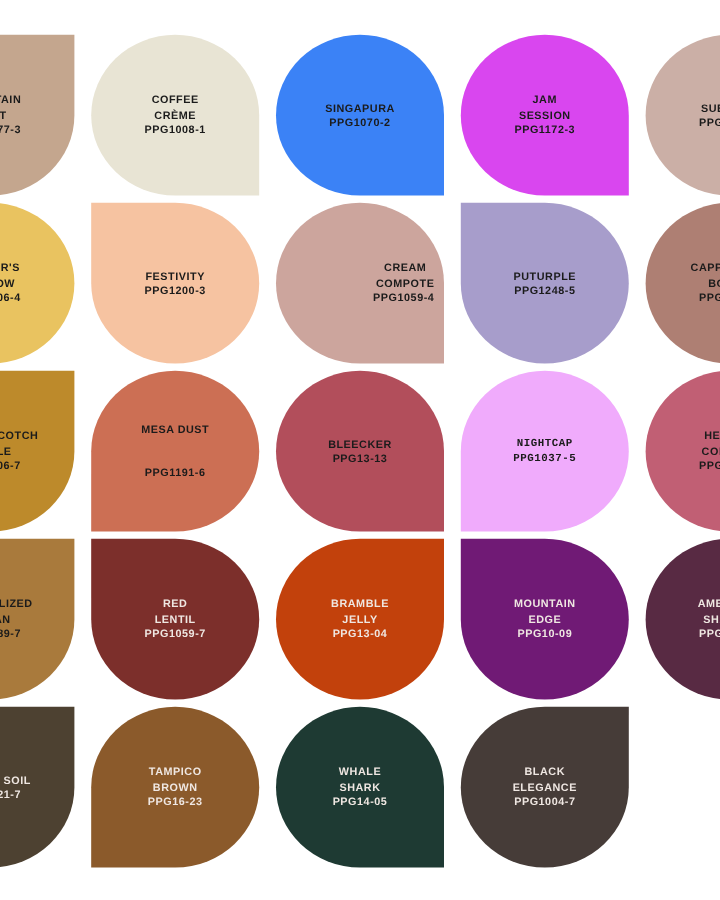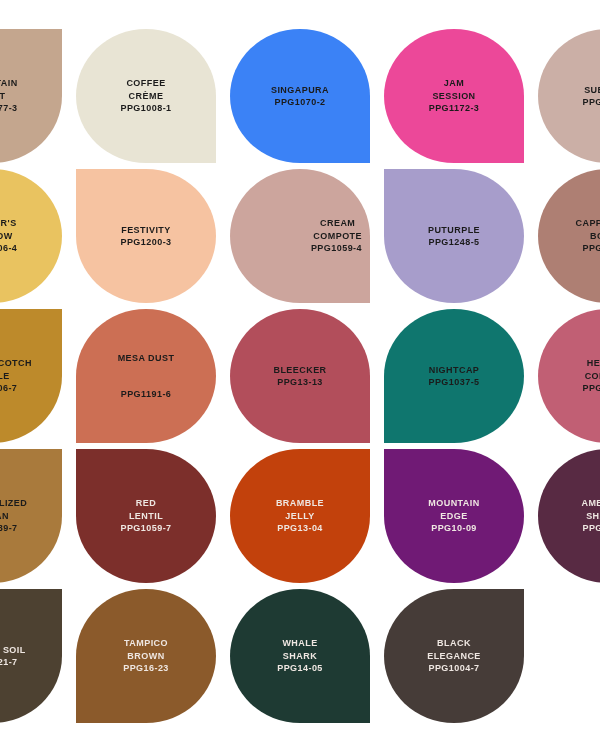--- a/index.html
+++ b/index.html
@@ -105,21 +105,21 @@
           <div class="swatch-code ink-dark">PPG1008-1</div>
         </div>
       </div>
       <div class="swatch-cell">
         <div class="swatch-shape corner-br" style="background: #3b82f6;">
           <div class="swatch-name ink-dark">SINGAPURA</div>
           <div class="swatch-code ink-dark">PPG1070-2</div>
         </div>
       </div>
       <div class="swatch-cell">
-        <div class="swatch-shape corner-br" style="background: #ec4899;">
+        <div class="swatch-shape corner-br" style="background: #d946ef;">
           <div class="swatch-name ink-dark">JAM
 SESSION</div>
           <div class="swatch-code ink-dark">PPG1172-3</div>
         </div>
       </div>
       <div class="swatch-cell">
         <div class="swatch-shape corner-tr" style="background: rgb(203, 175, 166);">
           <div class="swatch-name ink-dark">SUBDUED</div>
           <div class="swatch-code ink-dark">PPG1015-4</div>
         </div>
@@ -170,21 +170,21 @@
           <div class="swatch-code ink-dark">PPG1191-6</div>
         </div>
       </div>
       <div class="swatch-cell">
         <div class="swatch-shape corner-br" style="background: rgb(178, 78, 91);">
           <div class="swatch-name ink-dark">BLEECKER</div>
           <div class="swatch-code ink-dark">PPG13-13</div>
         </div>
       </div>
       <div class="swatch-cell">
-        <div class="swatch-shape corner-bl" style="background: #0f766e;">
+        <div class="swatch-shape corner-bl" style="background: #f0abfc; font-family: Liberation Mono, monospace;">
           <div class="swatch-name ink-dark">NIGHTCAP</div>
           <div class="swatch-code ink-dark">PPG1037-5</div>
         </div>
       </div>
       <div class="swatch-cell">
         <div class="swatch-shape corner-tr" style="background: rgb(193, 95, 116);">
           <div class="swatch-name ink-dark">HEART'S
 CONTENT</div>
           <div class="swatch-code ink-dark">PPG1050-6</div>
         </div>

